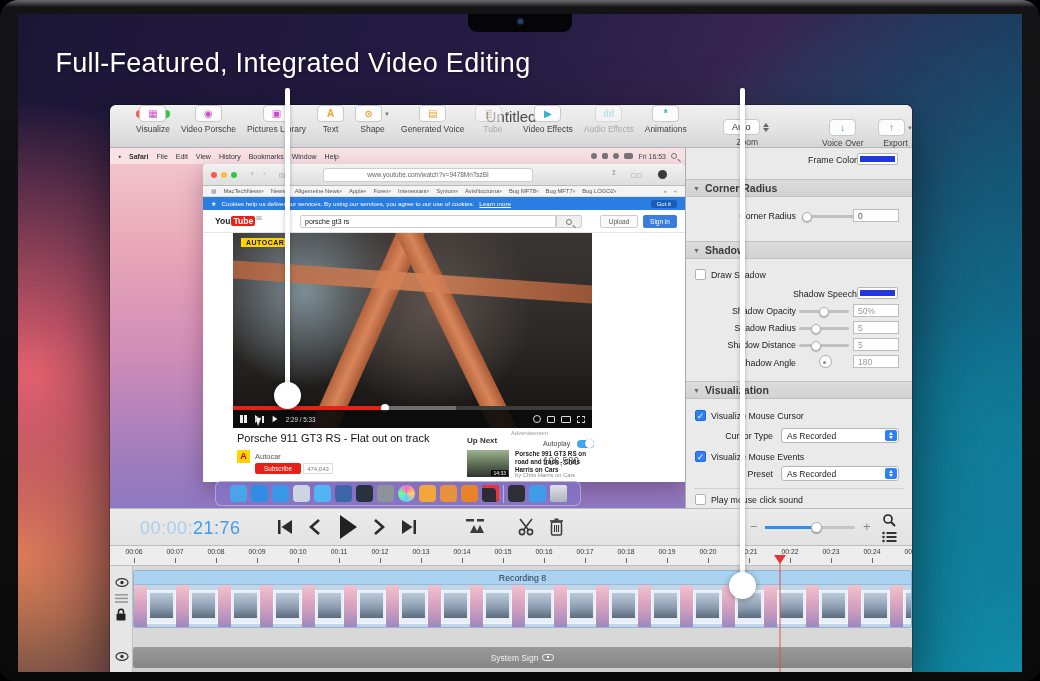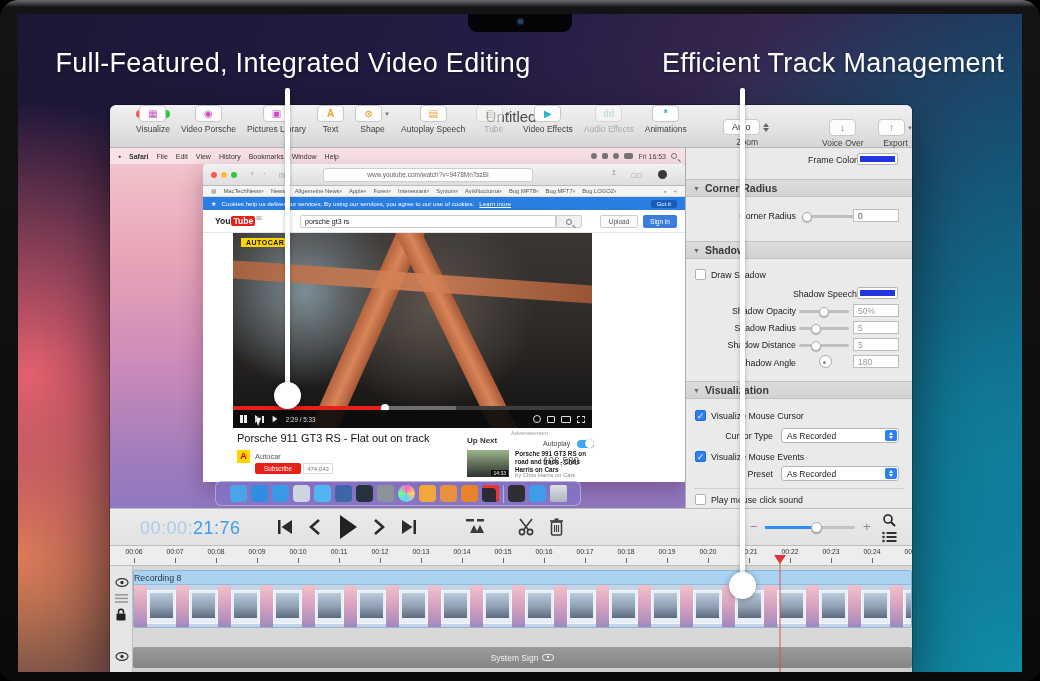--- a/index.html
+++ b/index.html
@@ -161,21 +161,21 @@
   .tick{position:absolute;top:2px;transform:translateX(-50%);font-size:6.8px;color:#333;}
   .tickline{position:absolute;top:12px;width:1px;height:5px;background:#666;}
   #playhead-tri{position:absolute;left:664px;top:9px;width:0;height:0;border-left:6px solid transparent;border-right:6px solid transparent;border-top:9px solid #e03434;z-index:5;}
   #playhead-line{position:absolute;left:669px;top:451px;width:1.5px;height:116px;background:rgba(224,70,60,.45);z-index:5;}
 
   
   #tracks{position:absolute;left:0;top:461px;width:802px;height:106px;background:#d8d8d8;}
   #rail{position:absolute;left:0;top:0;width:23px;height:100%;background:#e6e6e6;border-right:1px solid #c0c0c0;}
   .rail-ico{position:absolute;left:5px;}
   #clip-video{position:absolute;left:23px;top:4px;width:779px;height:58px;border:1px solid #8fb6d8;border-radius:2px;overflow:hidden;}
-  #clip-head{position:absolute;left:0;top:0;width:100%;height:14px;background:#aad2f1;border-bottom:1px solid #90bce0;text-align:left;font-size:8.8px;color:#27384a;line-height:14px;}
+  #clip-head{position:absolute;left:0;top:0;width:100%;height:14px;background:#aad2f1;border-bottom:1px solid #90bce0;text-align:center;font-size:8.8px;color:#27384a;line-height:14px;}
   #filmstrip{position:absolute;left:0;top:14px;width:100%;height:44px;background:#c3d4e6;display:flex;}
   .fs-sep{flex:0 0 13px;height:100%;background:linear-gradient(180deg,#efc3cd 0%,#d9a3c0 45%,#9b85bb 100%);}
   .fs-thumb{flex:0 0 29px;height:34px;margin-top:5px;background:#e8eef5;border:1px solid #f2f6fa;position:relative;}
   .fs-thumb i{position:absolute;left:2px;top:2px;right:2px;bottom:5px;background:linear-gradient(180deg,#bccbdb 0%,#8fa0b4 55%,#5d6a7c 100%);}
   .fs-thumb:nth-child(4n+1) i{background:linear-gradient(180deg,#aab8cc 0%,#6e7b90 55%,#3d4654 100%);}
   .fs-thumb:nth-child(6n+3) i{background:linear-gradient(160deg,#cdd8e4 0%,#97a6ba 50%,#6b4a42 100%);}
   #clip-audio{position:absolute;left:23px;top:81px;width:779px;height:21px;background:linear-gradient(180deg,#9a9a9a,#858585);border-radius:2px;display:flex;align-items:center;justify-content:center;gap:4px;color:#f2f2f2;font-size:8.5px;}
   #audio-strip{position:absolute;left:23px;top:102px;width:779px;height:4px;background:#cfcfcf;}
   .link-ico{width:12px;height:7px;border:1.4px solid #f2f2f2;border-radius:4px;position:relative;}
   .link-ico:after{content:"";position:absolute;left:4px;top:1.2px;width:2px;height:2.2px;background:#f2f2f2;}
@@ -236,21 +236,21 @@
                 <span class="tb-caret">▼</span>
               </div>
               <div class="tb-label">Shape</div>
             </div>
             <div class="tb-item" style="position: relative; top: 0px;">
               <div style="display: flex; align-items: center;">
                 <div class="tb-chip">
                   <span style="color: rgb(240, 160, 46);">▤</span>
                 </div>
               </div>
-              <div class="tb-label">Autoplay Speech</div>
+              <div class="tb-label">Generated Voice</div>
             </div>
             <div class="tb-item disabled" style="position: relative; top: 0px;">
               <div style="display: flex; align-items: center;">
                 <div class="tb-chip">
                   <span style="color: rgb(195, 179, 147);">≣</span>
                 </div>
                 <span class="tb-caret">▼</span>
               </div>
               <div class="tb-label">Tube</div>
             </div>
@@ -723,21 +723,20 @@
         <div id="clip-audio">
           <span>System Sign</span>
           <span class="link-ico"></span>
         </div>
         <div id="audio-strip"></div>
       </div>
       <div id="playhead-line"></div>
     </div>
 
     <div class="callout-text" style="left:275px;">Full-Featured, Integrated Video Editing</div>
-    <div class="callout-text" style="left:815px;">Efficient Track Management</div>
     <div class="callout-line" style="left:267px;top:74px;height:300px;"></div>
     <div class="callout-dot" style="left:256px;top:368px;"></div>
     <div class="callout-line" style="left:722px;top:74px;height:490px;"></div>
     <div class="callout-dot" style="left:711px;top:558px;"></div>
 
     <div id="notch">
         <div id="camera-dot"></div>
       </div>
   </div>
 </div>

